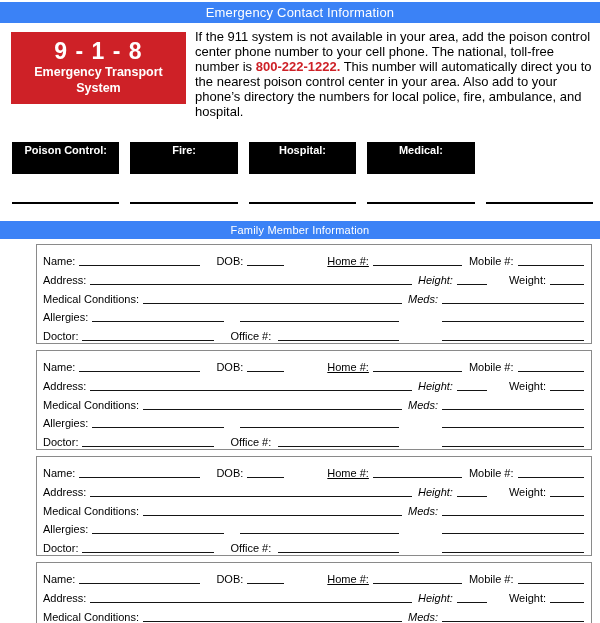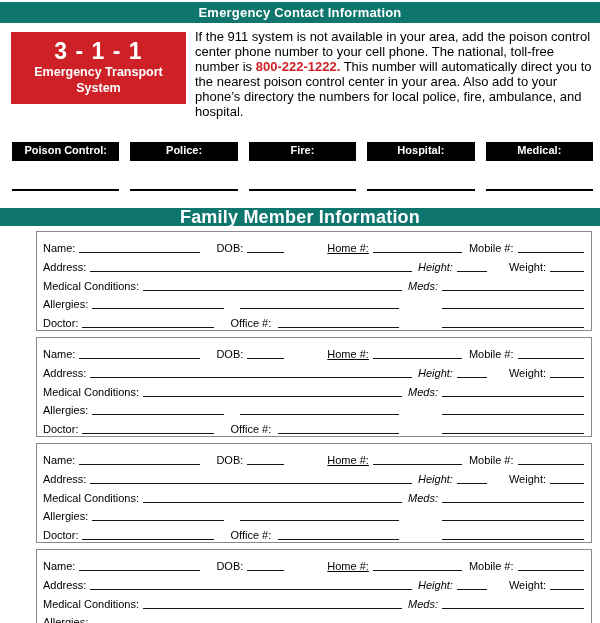--- a/index.html
+++ b/index.html
@@ -5,34 +5,34 @@
   * { box-sizing: border-box; margin: 0; padding: 0; }
   html, body {
     width: 600px; height: 623px;
     background: #ffffff;
     overflow: hidden;
     font-family: "Liberation Sans", sans-serif;
     color: #000;
   }
   
   .topbar {
-    background: #0f766e;
+    background: #3b82f6;
     color: #fff;
-    font-weight: bold;
+    font-weight: normal;
     text-align: center;
     font-size: 13px;
     height: 21px;
     line-height: 21px;
     margin-top: 2px;
     letter-spacing: .2px;
   }
   .topbar.family {
     height: 18px;
     line-height: 18px;
-    font-size: 18px;
+    font-size: 11px;
     margin-top: 17px;
   }
   
   .intro-row { display: flex; margin: 9px 8px 0 11px; }
   .badge-911 {
     width: 175px; height: 72px;
     background: #ce2127;
     color: #fff;
     text-align: center;
     font-weight: bold;
@@ -54,21 +54,21 @@
     grid-template-columns: repeat(5, 1fr);
     gap: 11px;
     margin: 7px 7px 0 12px;
   }
   .cbox {
     background: #000;
     color: #fff;
     font-weight: bold;
     font-size: 11px;
     text-align: center;
-    height: 19px;
+    height: 32px;
     line-height: 16px;
     white-space: nowrap;
   }
   .contact-lines { margin-top: 28px; }
   .cline { border-bottom: 2px solid #000; height: 1px; }
   
   #familyBlocks { margin: 5px 8px 0 8px; }
   .fblock {
     border: 1px solid #8a8a8a;
     height: 100px;
@@ -89,29 +89,28 @@
 </style>
 </head>
 <body>
 
 <div class="topbar">
   <span>Emergency Contact Information</span>
 </div>
 
 <div class="intro-row">
   <div class="badge-911">
-    <div class="badge-number">3 - 1 - 1</div>
+    <div class="badge-number">9 - 1 - 8</div>
     <div class="badge-label">Emergency Transport System</div>
   </div>
   <p class="intro-text"><span>If the 911 system is not available in your area, add the poison control center phone number to your cell phone. The national, toll-free number is </span><span class="phone-red">800-222-1222.</span><span> This number will automatically direct you to the nearest poison control center in your area. Also add to your phone’s directory the numbers for local police, fire, ambulance, and hospital.</span></p>
 </div>
 
 <div class="contact-grid" id="contactBoxes">
     <div class="cbox">Poison Control:</div>
-    <div class="cbox">Police:</div>
     <div class="cbox">Fire:</div>
     <div class="cbox">Hospital:</div>
     <div class="cbox">Medical:</div>
   </div>
 <div class="contact-lines" id="contactLines">
     <div class="cline"></div>
     <div class="cline"></div>
     <div class="cline"></div>
     <div class="cline"></div>
     <div class="cline"></div>

